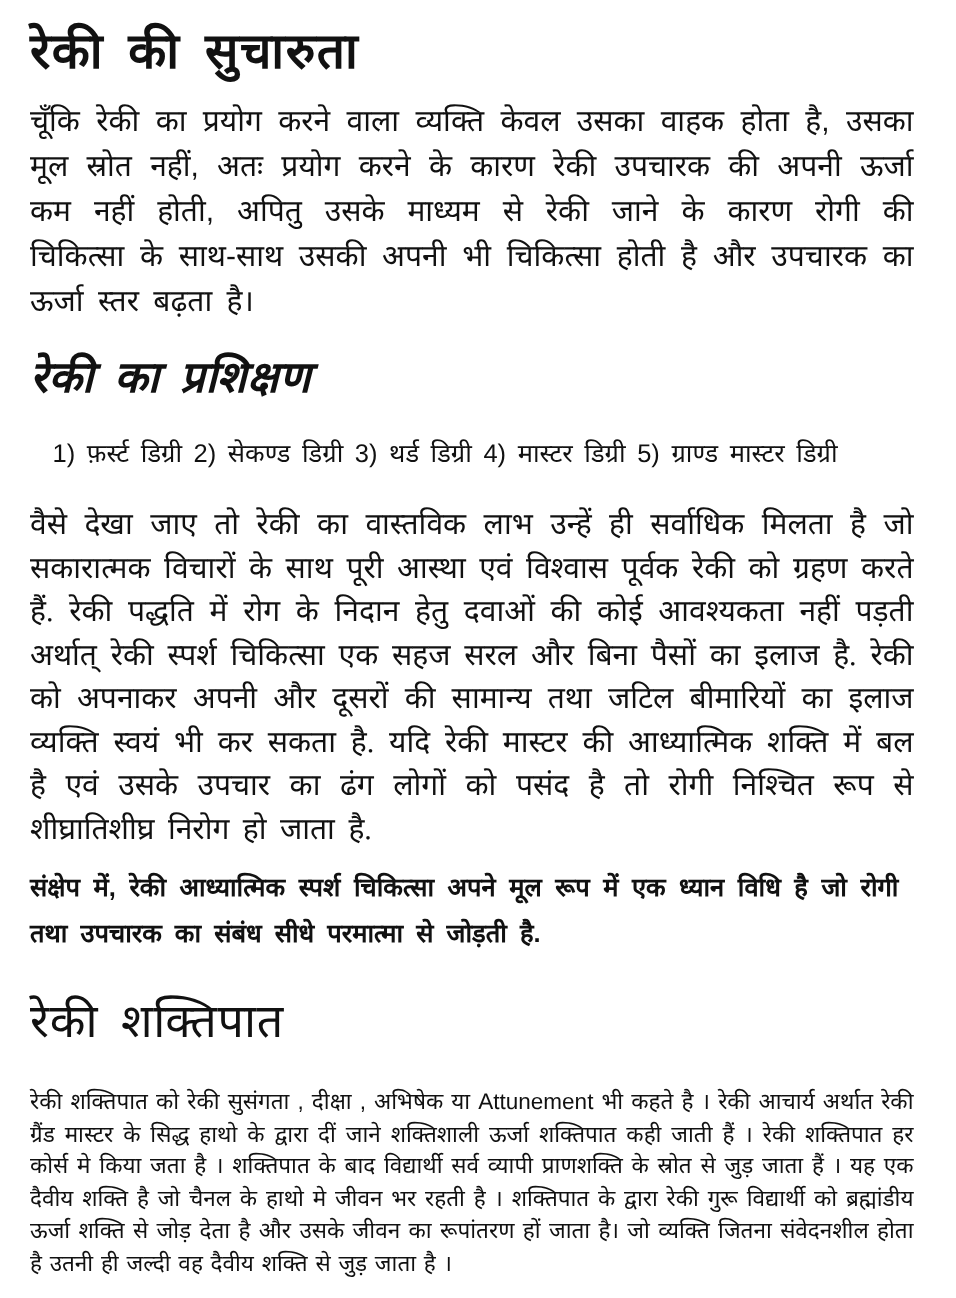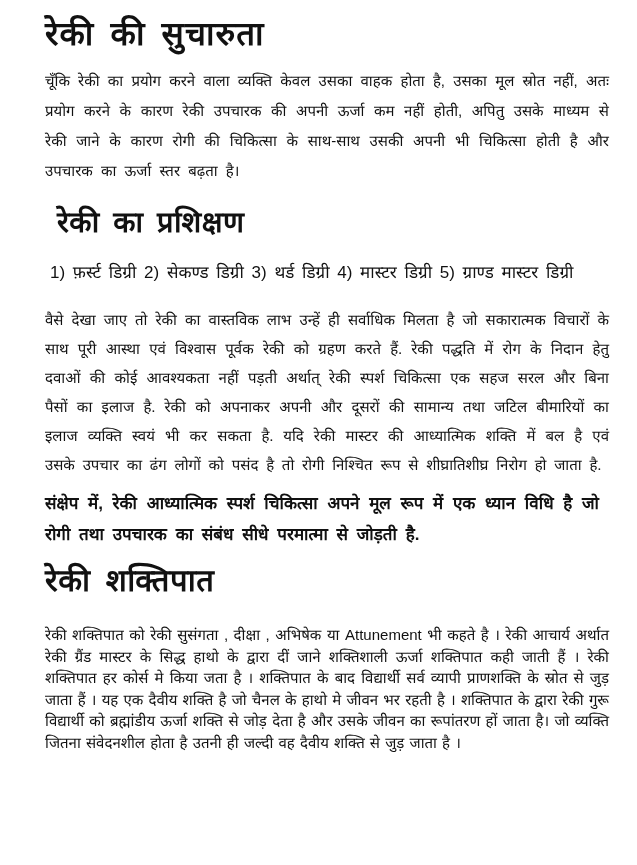--- a/index.html
+++ b/index.html
@@ -11,60 +11,61 @@
     width: 637px;
     height: 865px;
     overflow: hidden;
     color: #111111;
     font-family: "Liberation Sans", "DejaVu Sans", sans-serif;
   }
   .page {
     box-sizing: border-box;
     width: 637px;
     height: 865px;
-    padding: 14px 28px 0 45px;
+    padding: 14px 28px 0 20px;
     background: #ffffff;
   }
   .h-main {
     font-size: 33px;
     line-height: 40px;
     font-weight: 700;
     letter-spacing: 1px;
     word-spacing: 6px;
     margin: 0 0 12px 0;
   }
   .h-sub {
     font-size: 29px;
     line-height: 36px;
     font-weight: 700;
     letter-spacing: 0.5px;
     word-spacing: 5px;
-    margin: 18px 0 18px 12px;
+    margin: 18px 0 18px 0;
+    font-style: italic;
   }
   .h-sub2 {
     font-size: 31px;
     line-height: 38px;
-    font-weight: 700;
+    font-weight: 400;
     letter-spacing: 0.5px;
     word-spacing: 6px;
-    margin: 12px 0 24px 0;
+    margin: 24px 0 24px 0;
   }
   p.body {
-    font-size: 15px;
+    font-size: 20px;
     line-height: 30px;
     text-align: justify;
     text-justify: inter-word;
     word-spacing: 4px;
     margin: 0 0 0 0;
   }
   p.degrees {
     font-size: 17px;
     line-height: 30px;
     word-spacing: 3px;
-    margin: 18px 0 18px 5px;
+    margin: 18px 0 18px 15px;
     text-align: left;
   }
   p.benefits {
     line-height: 29px;
     font-family: Liberation Serif, serif;
   }
   p.summary {
     font-weight: 700;
     font-size: 17px;
     line-height: 31px;

